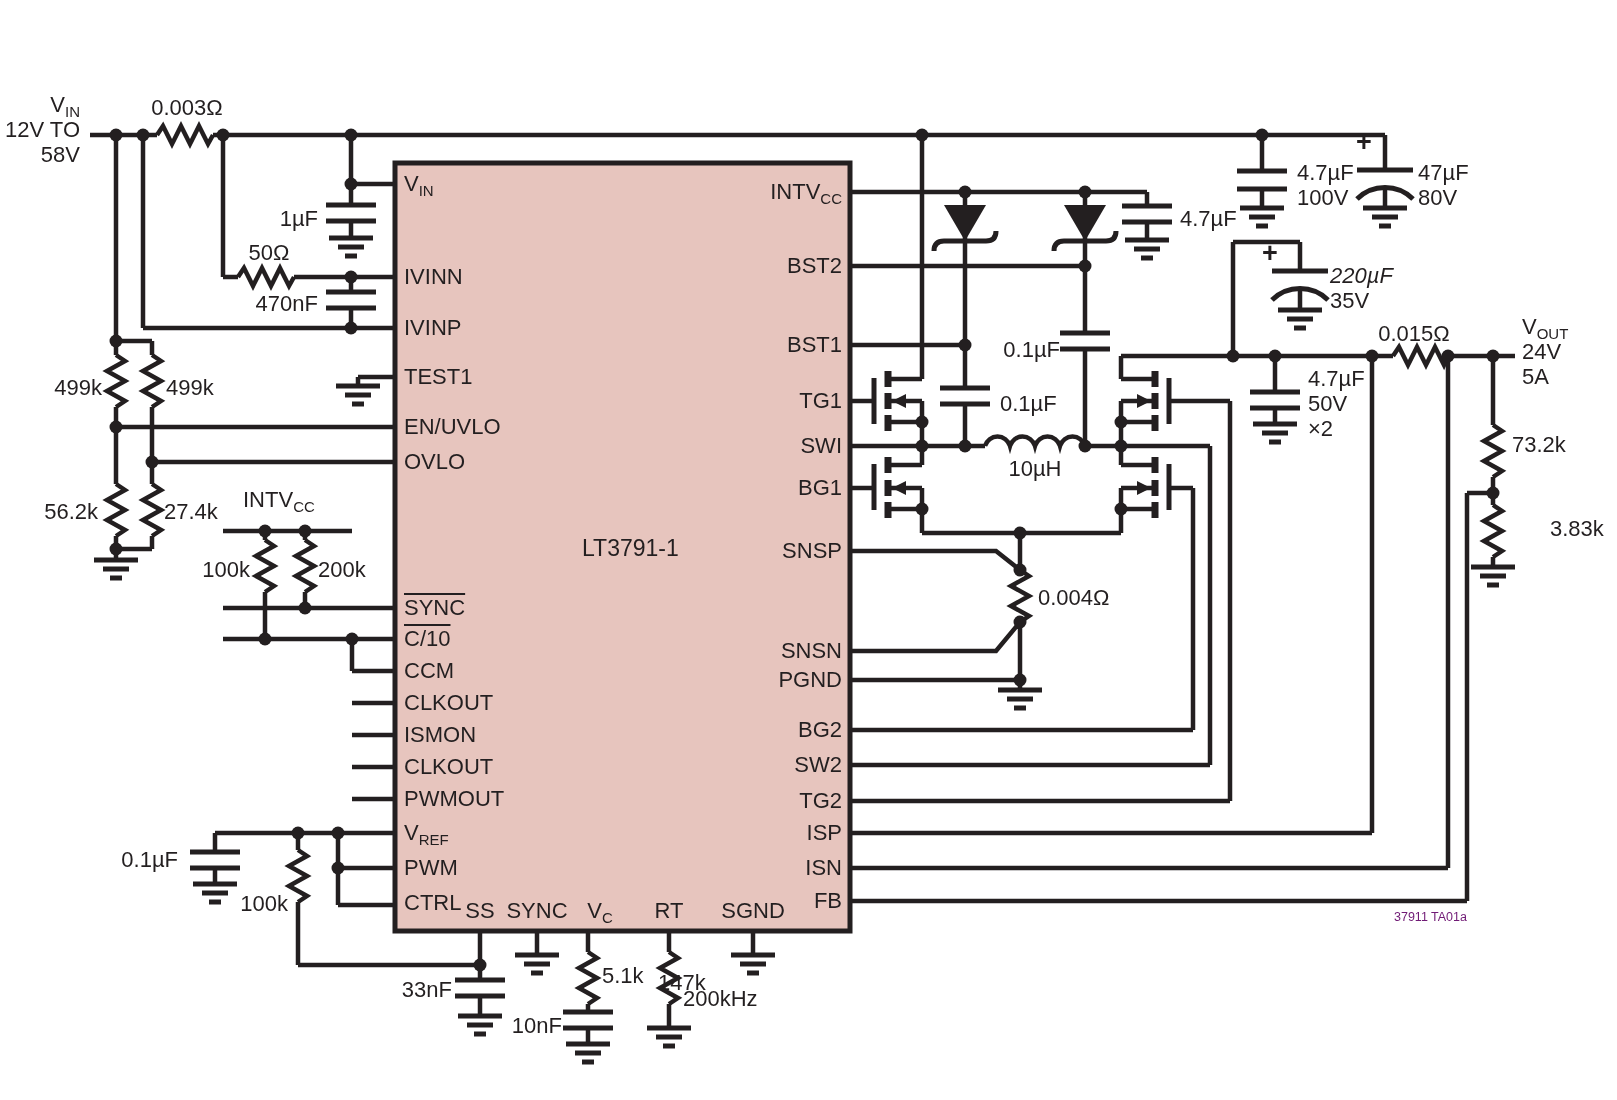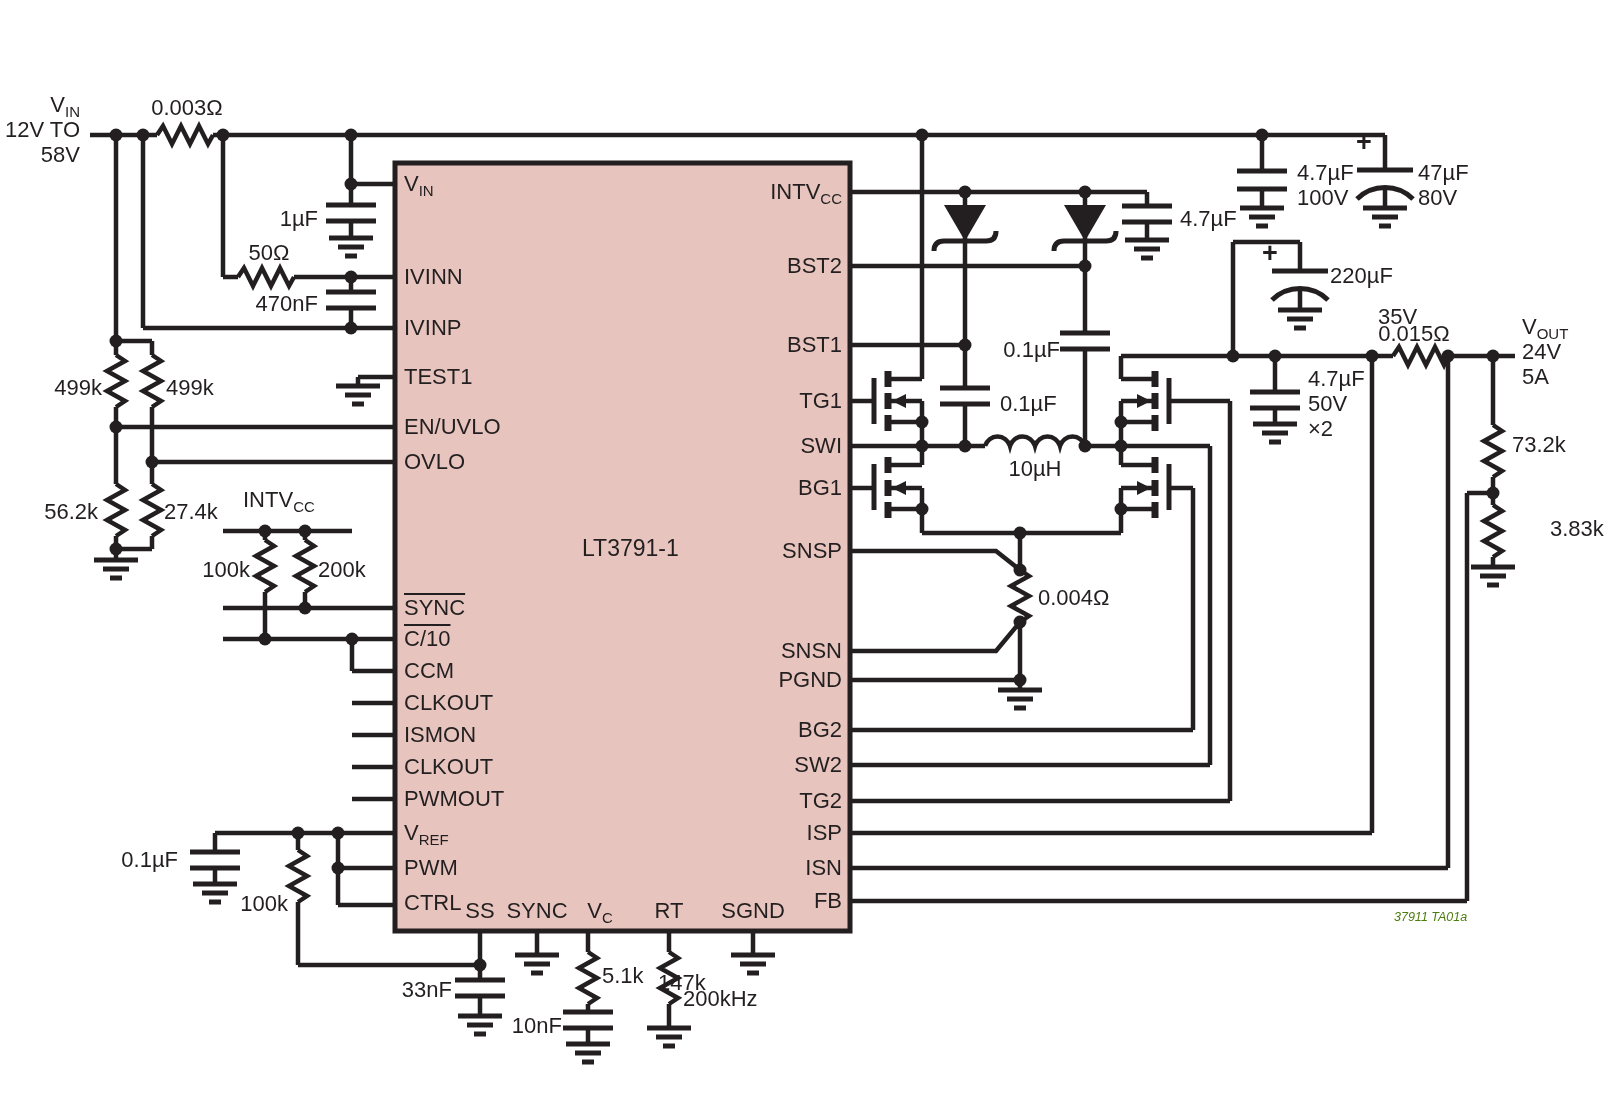--- a/index.html
+++ b/index.html
@@ -15,21 +15,21 @@
   .ch { stroke:var(--line); stroke-width:7; fill:none; }
   .gb { stroke:var(--line); stroke-width:5; fill:none; }
   .dk { fill:var(--line); stroke:none; }
   .icbox { fill:var(--ic_fill); stroke:var(--line); stroke-width:5; }
   .lbl { position:absolute; font-size:22px; line-height:25px; white-space:nowrap; }
   .lbl sub { font-size:15px; line-height:10px; }
   .rt { text-align:right; }
   .ctr { text-align:center; }
   .ovl { text-decoration:overline; }
   .title { font-size:31px; font-weight:bold; }
-  .small { font-size:12.5px; color:#4d7c0f;font-style:italic; }
+  .small { font-size:12.5px; color:#701a75; }
   .plus { font-size:27px; font-weight:bold; }
   .cc { transform:translateX(-50%); }
 </style>
 </head>
 <body>
 
 <div id="canvas">
 
 <svg width="1617" height="1100" viewBox="0 0 1617 1100">
   <defs>
@@ -263,22 +263,22 @@
 <div class="lbl ctr" style="left:985px; top:456px; width:100px;">10µH</div>
 <div class="lbl" style="left:1038px; top:585px;">0.004Ω</div>
 
 <div class="lbl" style="left:1297px; top:160px;">4.7µF</div>
 <div class="lbl" style="left:1297px; top:185px;">100V</div>
 <div class="lbl plus" style="left:1356px; top:130px;">+</div>
 <div class="lbl" style="left:1418px; top:160px;">47µF</div>
 <div class="lbl" style="left:1418px; top:185px;">80V</div>
 
 <div class="lbl plus" style="left:1262px; top:241px;">+</div>
-<div class="lbl" style="left:1330px; top:263px;">220µF</div>
-<div class="lbl" style="left:1330px; top:304px;margin-left:48px;">35V</div>
+<div class="lbl" style="left:1330px; top:263px;font-style:italic;">220µF</div>
+<div class="lbl" style="left:1330px; top:288px;">35V</div>
 
 <div class="lbl" style="left:1308px; top:366px;">4.7µF</div>
 <div class="lbl" style="left:1308px; top:391px;">50V</div>
 <div class="lbl" style="left:1308px; top:416px;">×2</div>
 
 <div class="lbl ctr" style="left:1374px; top:321px; width:80px;">0.015Ω</div>
 <div class="lbl" style="left:1512px; top:432px;">73.2k</div>
 <div class="lbl" style="left:1512px; top:516px;margin-left:38px;">3.83k</div>
 
 <div class="lbl" style="left:1522px; top:314px;">

